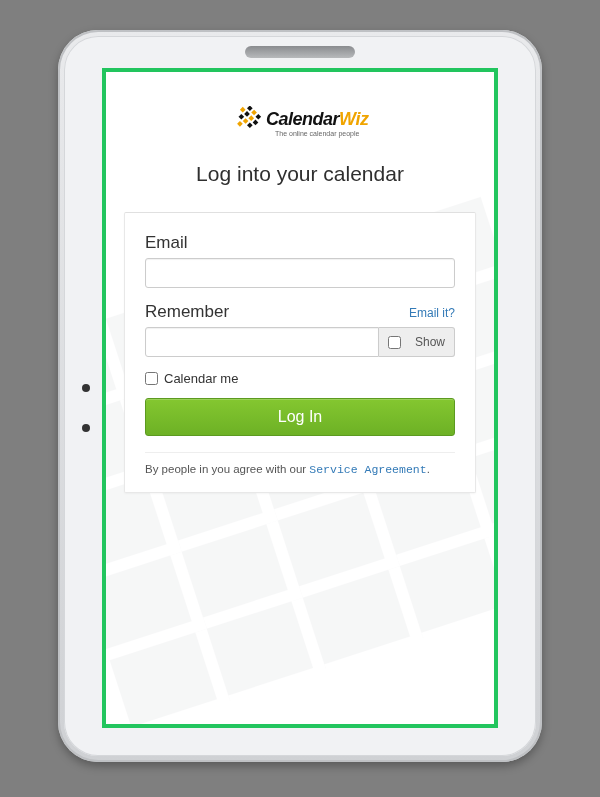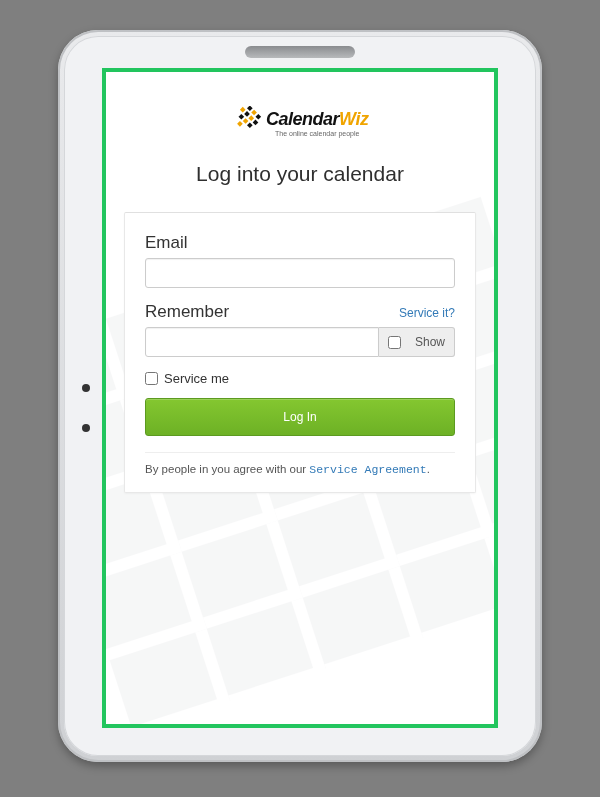--- a/index.html
+++ b/index.html
@@ -169,21 +169,21 @@
       gap: 6px;
     }
     .remember-row input { margin: 0; }
     .login-btn {
       width: 100%;
       height: 38px;
       background: linear-gradient(to bottom, #84c730, #6db125);
       border: 1px solid #5c9a20;
       border-radius: 3px;
       color: #ffffff;
-      font-size: 12px;
+      font-size: 16px;
       cursor: pointer;
       box-shadow: inset 0 1px 0 rgba(255,255,255,.2);
     }
     .divider {
       border: none;
       border-top: 1px solid #eee;
       margin: 16px 0 10px 0;
     }
     .agreement {
       font-size: 11.5px;
@@ -277,34 +277,34 @@
           <div class="form-group">
             <div class="label-row">
               <label class="form-label">Email</label>
             </div>
             <input type="text" class="text-input" style="">
           </div>
 
           <div class="form-group">
             <div class="label-row">
               <label class="form-label">Remember</label>
-              <a class="forgot-link">Service it?</a>
+              <a class="forgot-link">Email it?</a>
             </div>
             <div class="input-group">
               <input type="password" class="text-input" style="">
               <label class="input-addon">
                 <input type="checkbox" style="">
                 <span>Show</span>
               </label>
             </div>
           </div>
 
           <label class="remember-row">
             <input type="checkbox" style="">
-            <span>Service me</span>
+            <span>Calendar me</span>
           </label>
 
           <button class="login-btn">Log In</button>
 
           <hr class="divider">
 
           <div class="agreement">
             <span>By people in you agree with our </span><a>Service Agreement</a><span>.</span>
           </div>
 

